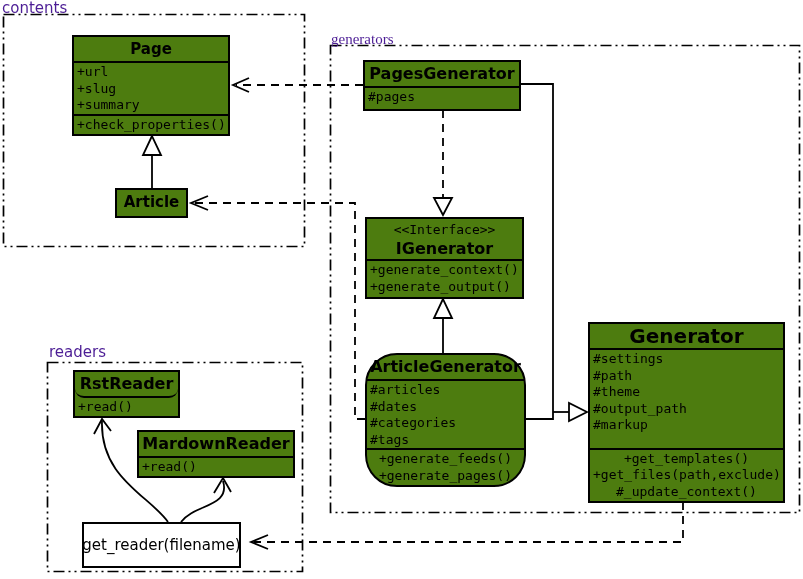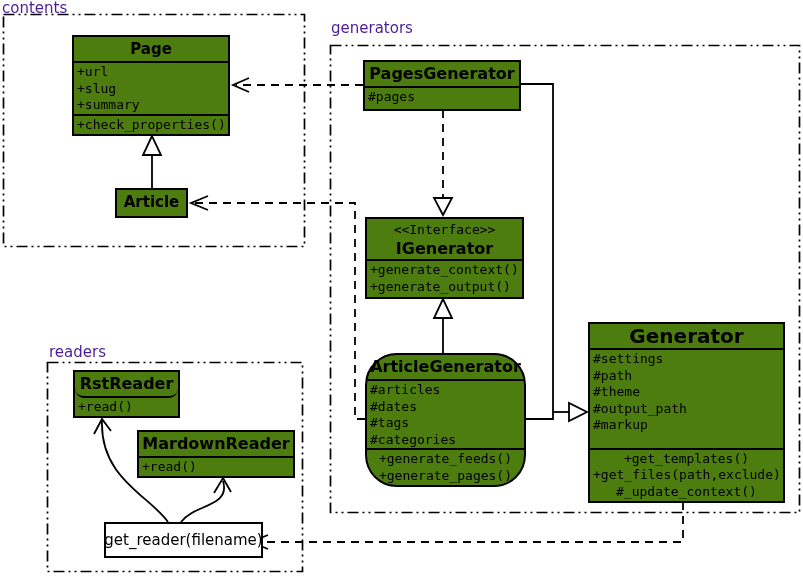--- a/index.html
+++ b/index.html
@@ -138,21 +138,21 @@
     </g>
 
     
     <g>
       <path class="solid" d="M 181,522 C 194,504 231,507 223,481"></path>
       <polyline class="oa" points="214,493 223,478 231,492"></polyline>
     </g>
   </svg>
 
   <div class="pkg-label" style="left:2px; top:1px;">contents</div>
-  <div class="pkg-label" style="left:331px; top:21px;">generators</div>
+  <div class="pkg-label" style="left:331px; top:32px;font-family:Liberation Serif, serif;">generators</div>
   <div class="pkg-label" style="left:49px; top:345px;">readers</div>
 
   <div class="uml-class" style="left:72px; top:35px; width:158px; height:101px;">
     <div class="uml-title with-sep">Page</div>
     <div class="uml-members">
       <div>+url</div>
       <div>+slug</div>
       <div>+summary</div>
     </div>
     <div class="uml-members sep-top">
@@ -180,22 +180,22 @@
       <div>+generate_context()</div>
       <div>+generate_output()</div>
     </div>
   </div>
 
   <div class="uml-class" style="left:365px; top:353px; width:161px; height:134px;border-radius:32px;">
     <div class="uml-title with-sep" style="font-size:16px;">ArticleGenerator</div>
     <div class="uml-members">
       <div>#articles</div>
       <div>#dates</div>
+      <div>#categories</div>
       <div>#tags</div>
-      <div>#categories</div>
     </div>
     <div class="uml-members sep-top">
       <div>+generate_feeds()</div>
       <div>+generate_pages()</div>
     </div>
   </div>
 
   <div class="uml-class" style="left:588px; top:322px; width:197px; height:181px;">
     <div class="uml-title with-sep" style="font-size:20px;">Generator</div>
     <div class="uml-members">
@@ -219,15 +219,15 @@
     </div>
   </div>
 
   <div class="uml-class" style="left:137px; top:430px; width:158px; height:48px;">
     <div class="uml-title with-sep" style="font-size:16px;text-align:center;">MardownReader</div>
     <div class="uml-members">
       <div>+read()</div>
     </div>
   </div>
 
-  <div class="func-box" style="left:104px; top:522px; width:159px; height:36px;">get_reader(filename)</div>
+  <div class="func-box" style="left:82px; top:522px; width:159px; height:46px;">get_reader(filename)</div>
 
 </div>
 
 </body></html>

